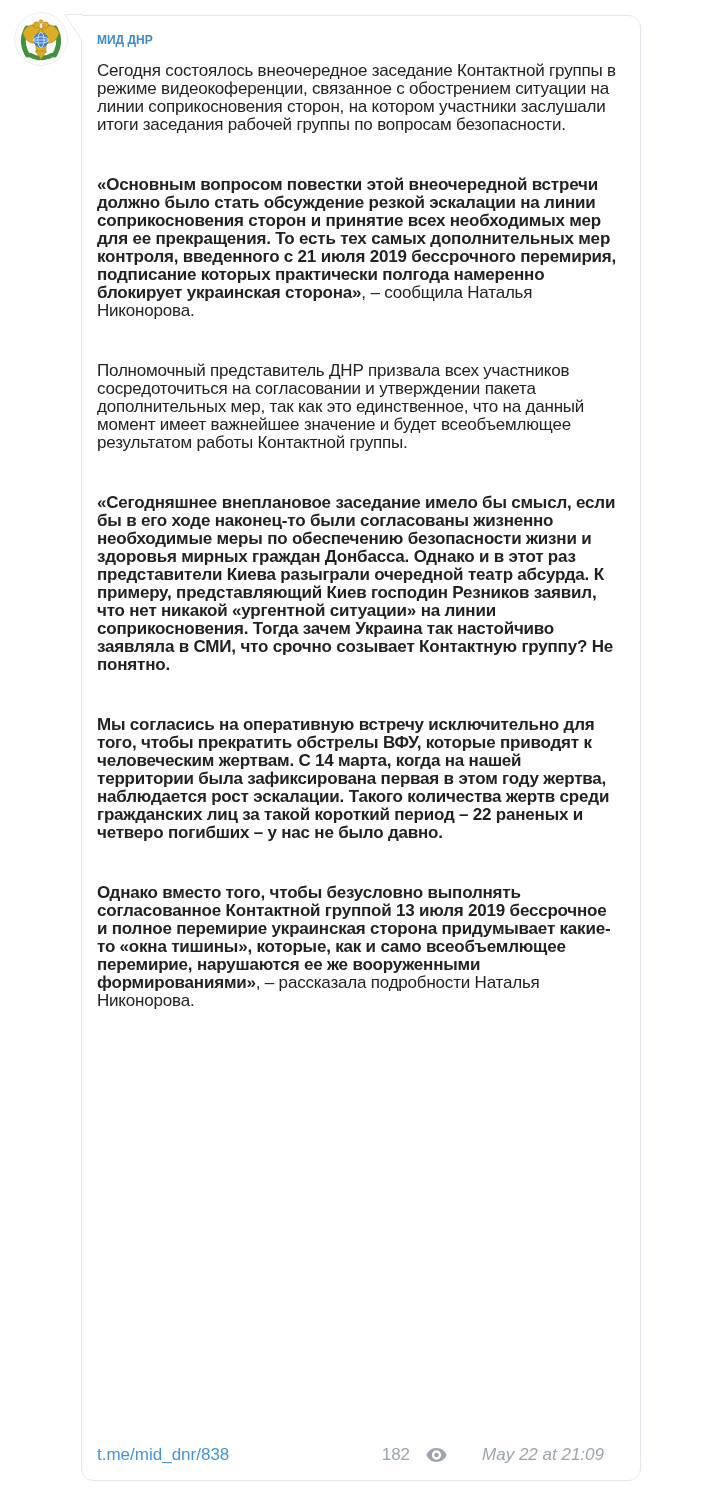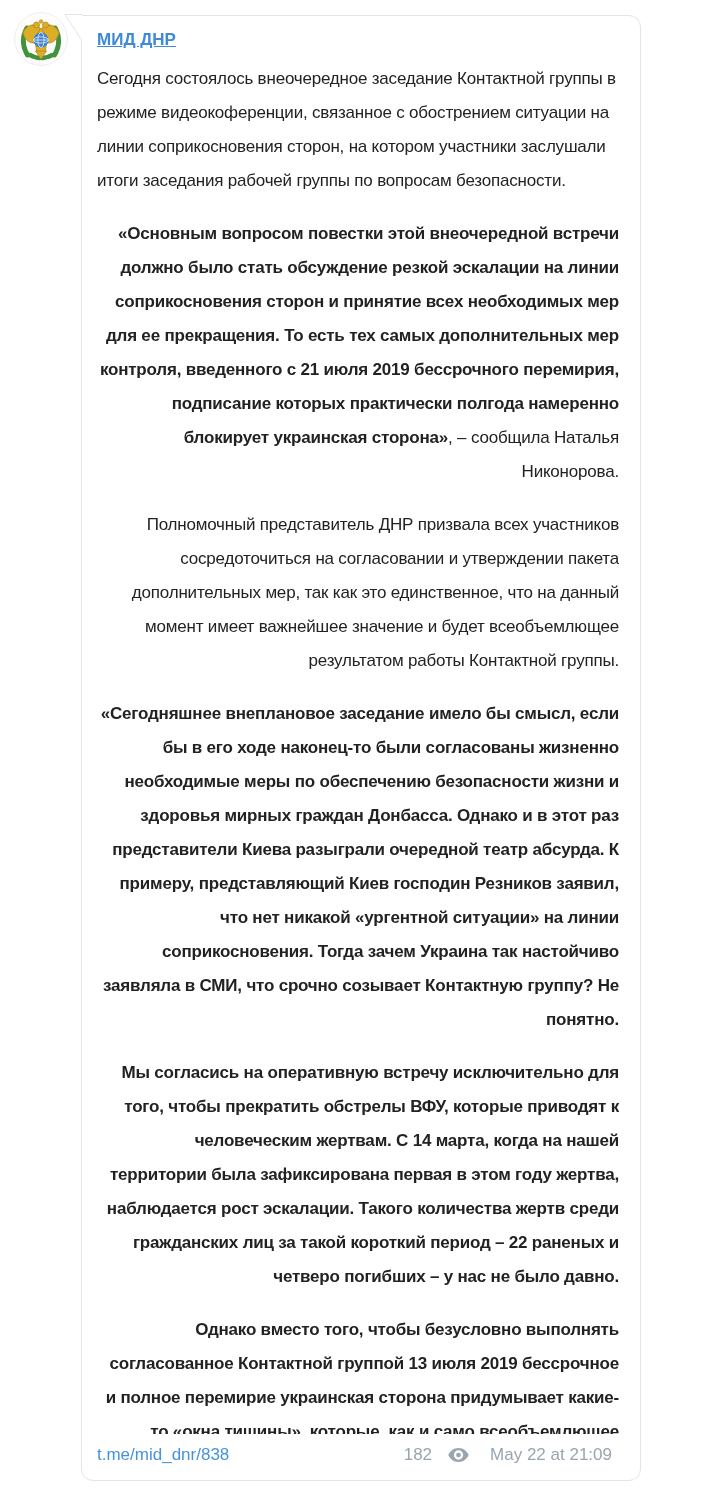--- a/index.html
+++ b/index.html
@@ -11,33 +11,33 @@
   body{background:var(--page_bg);font-family:"Liberation Sans",sans-serif;}
   .page{position:relative;width:701px;height:1498px;background:var(--page_bg);overflow:hidden;}
 
   .avatar{position:absolute;left:14px;top:12px;width:54px;height:54px;border-radius:50%;overflow:hidden;cursor:pointer;}
 
   .tail{position:absolute;left:64px;top:14px;z-index:2;}
 
   .bubble{position:absolute;left:81px;top:15px;width:560px;height:1466px;background:var(--bubble_bg);
     border:1px solid var(--border);border-radius:0 12px 12px 12px;z-index:1;}
 
-  .channel-name{position:absolute;left:15px;top:12px;font-size:17px;font-weight:700;color:var(--accent);
-    line-height:24px;cursor:pointer;text-decoration:underline;}
+  .channel-name{position:absolute;left:15px;top:12px;font-size:12px;font-weight:700;color:var(--accent);
+    line-height:24px;cursor:pointer;}
 
   .message-text{position:absolute;left:15px;right:21px;top:46px;bottom:46px;overflow:hidden;
-    font-size:17px;line-height:34px;color:var(--text);letter-spacing:-0.2px;}
-  .paragraph + .paragraph{margin-top:19px;text-align:right;}
+    font-size:17px;line-height:18px;color:var(--text);letter-spacing:-0.2px;}
+  .paragraph + .paragraph{margin-top:42px;}
   .paragraph .bold{font-weight:700;}
 
-  .footer{position:absolute;left:15px;right:28px;bottom:12px;height:26px;
+  .footer{position:absolute;left:15px;right:36px;bottom:12px;height:26px;
     display:flex;justify-content:space-between;align-items:center;}
   .post-link{font-size:17px;color:var(--link);text-decoration:none;cursor:pointer;}
   .meta{display:flex;align-items:center;gap:16px;font-size:17px;color:var(--meta);}
-  .meta .date{margin-left:5px;}
+  .meta .date{margin-left:19px;font-style:italic;}
   .eye{display:inline-block;line-height:0;}
 </style>
 </head>
 <body>
 
 <div class="page">
 
   <div class="avatar">
     <span>
       <svg width="54" height="54" viewBox="0 0 54 54">

